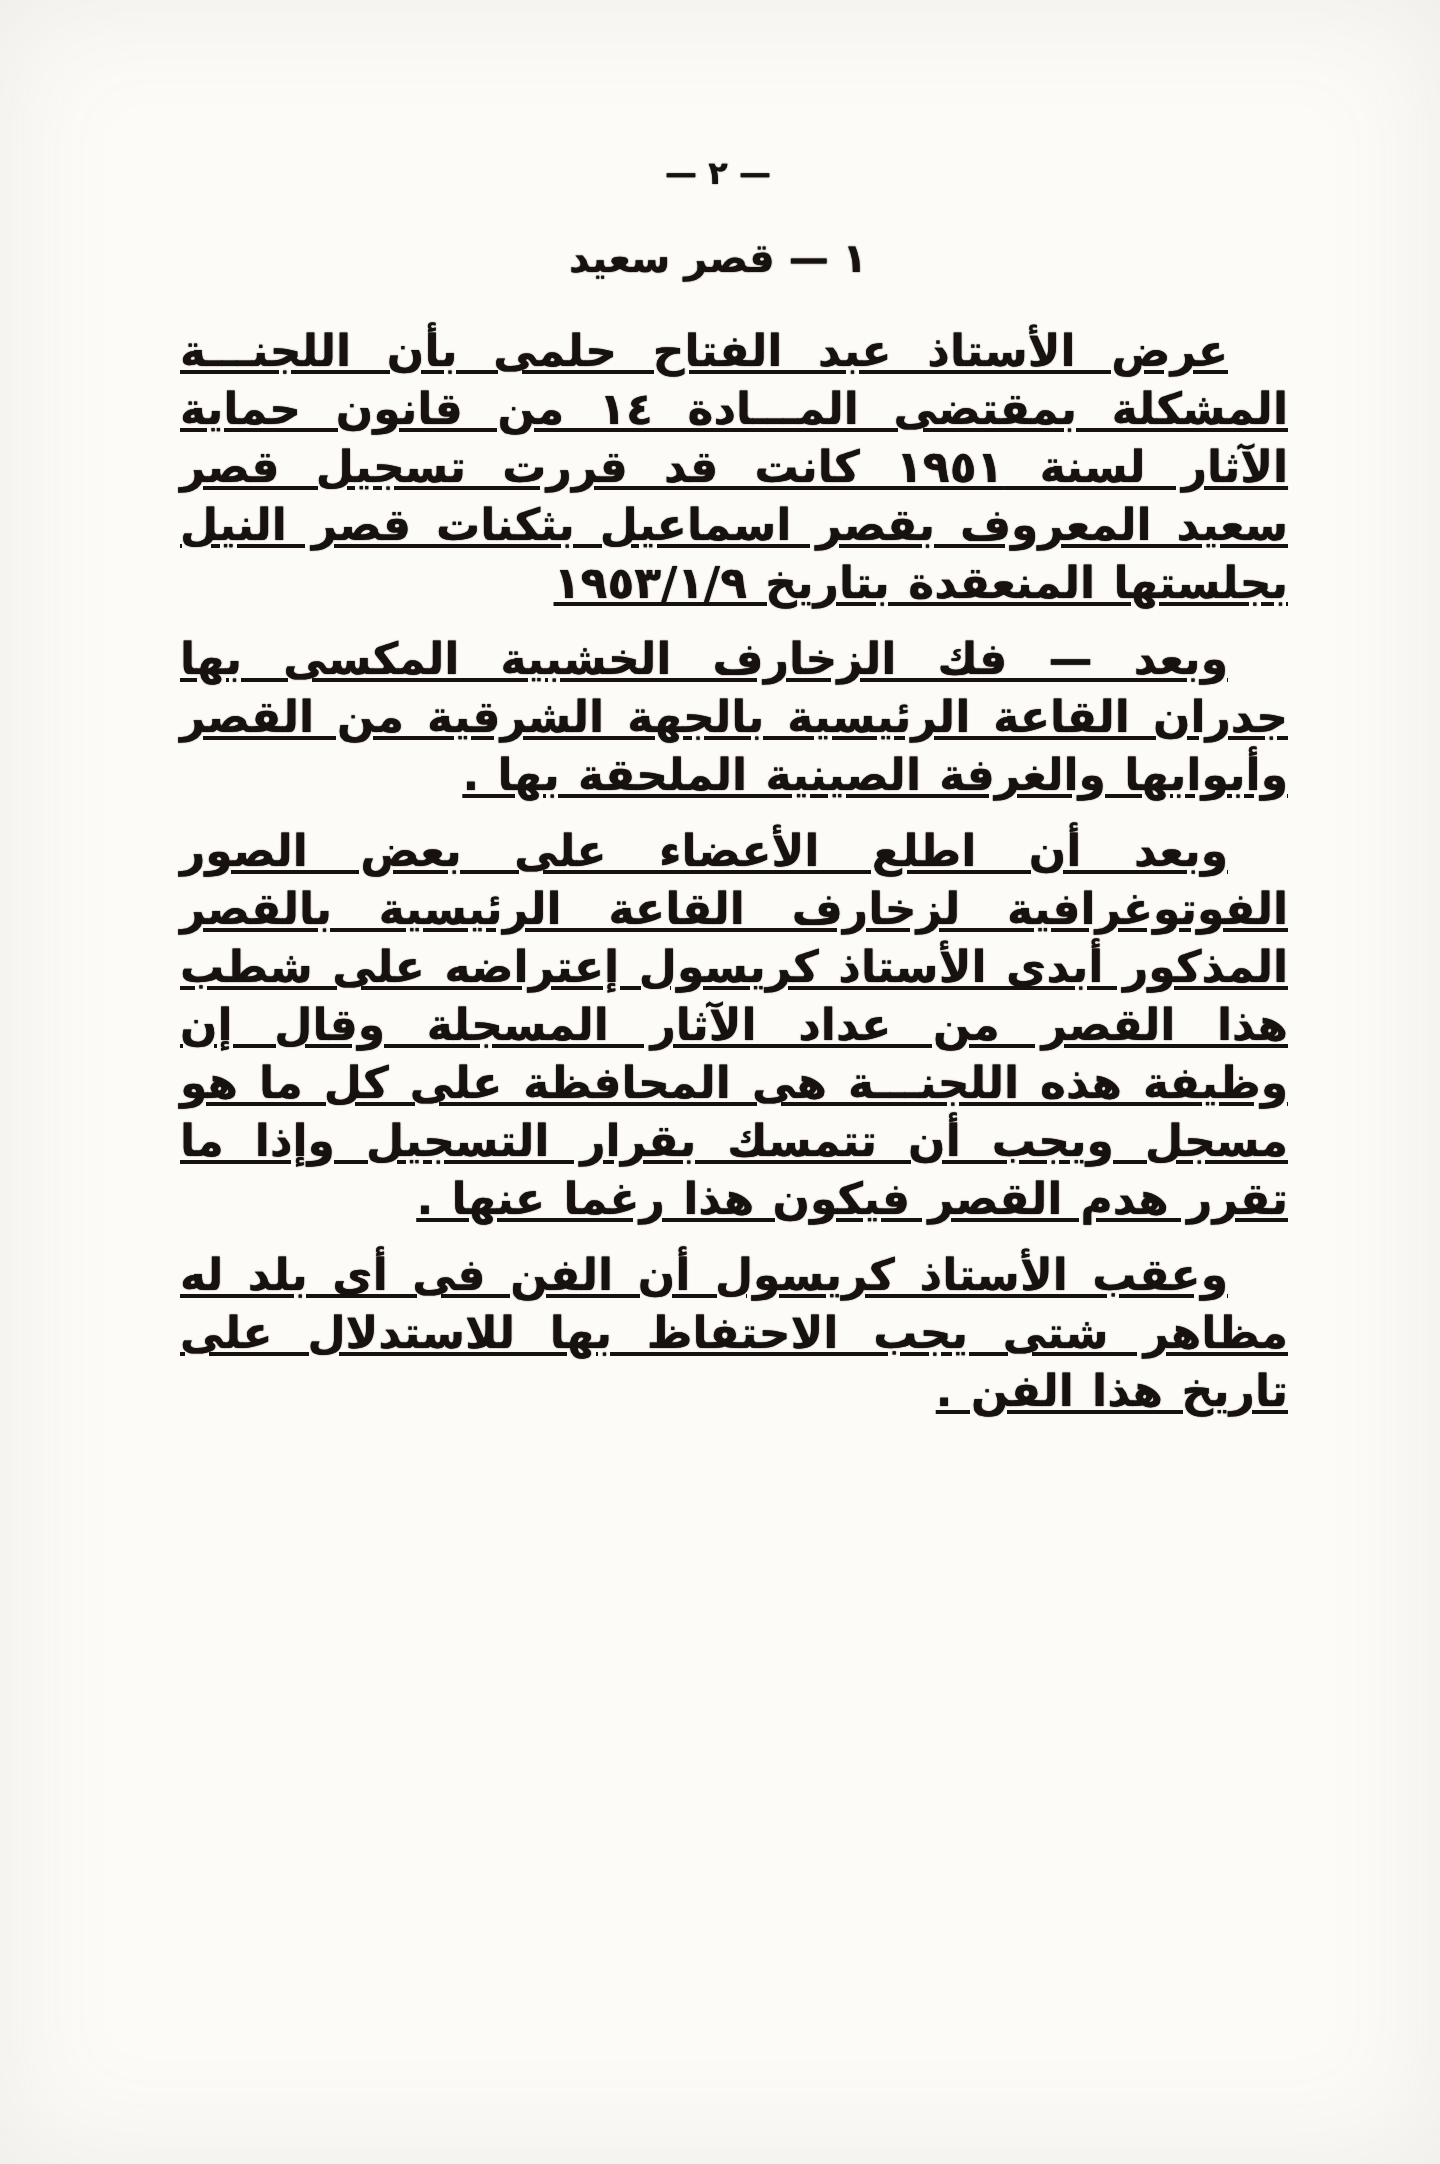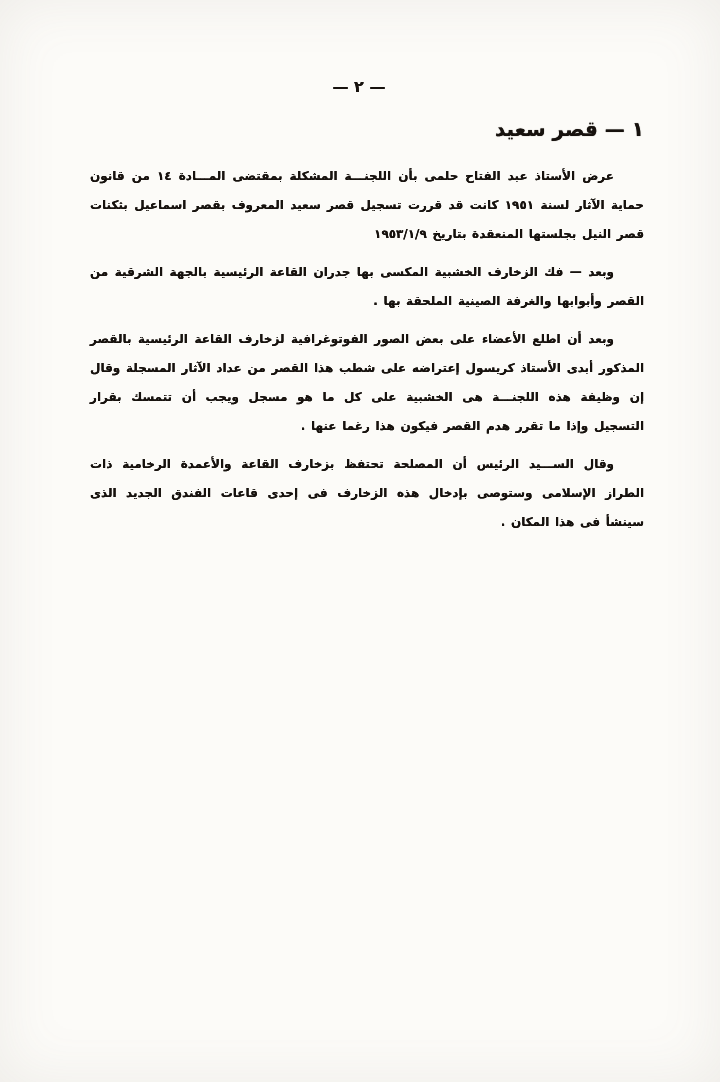--- a/index.html
+++ b/index.html
@@ -24,36 +24,38 @@
     direction: rtl;
     text-align: center;
     font-size: 16px;
     font-weight: 700;
     letter-spacing: 3px;
     line-height: 22px;
     margin: 0 0 18px 0;
     text-shadow: 0 0 0.6px currentColor;
   }
   .heading {
+    text-align: center;
     font-size: 20px;
     font-weight: 700;
     line-height: 26px;
     margin: 0 0 20px 0;
     text-shadow: 0 0 0.7px currentColor;
   }
   .para {
     margin: 0 0 9px 16px;
-    font-size: 12px;
+    font-size: 22px;
     font-weight: 700;
     line-height: 29px;
     text-align: justify;
     text-align-last: right;
     text-indent: 30px;
     word-spacing: 1.5px;
     text-shadow: 0 0 0.6px currentColor;
+    text-decoration: underline;
   }
   
   .page::after {
     content: "";
     position: absolute;
     inset: 0;
     pointer-events: none;
     box-shadow: inset 0 0 60px rgba(120,110,95,0.10);
   }
 </style>
@@ -61,16 +63,16 @@
 <body>
 
 <div class="page">
 
   <div class="page-number">— ٢ —</div>
 
   <h1 class="heading">١ — قصر سعيد</h1>
 
   <p class="para">عرض الأستاذ عبد الفتاح حلمى بأن اللجنـــة المشكلة بمقتضى المـــادة ١٤ من قانون حماية الآثار لسنة ١٩٥١ كانت قد قررت تسجيل قصر سعيد المعروف بقصر اسماعيل بثكنات قصر النيل بجلستها المنعقدة بتاريخ ١٩٥٣/١/٩</p>
   <p class="para">وبعد — فك الزخارف الخشبية المكسى بها جدران القاعة الرئيسية بالجهة الشرقية من القصر وأبوابها والغرفة الصينية الملحقة بها .</p>
-  <p class="para">وبعد أن اطلع الأعضاء على بعض الصور الفوتوغرافية لزخارف القاعة الرئيسية بالقصر المذكور أبدى الأستاذ كريسول إعتراضه على شطب هذا القصر من عداد الآثار المسجلة وقال إن وظيفة هذه اللجنـــة هى الخشبية على كل ما هو مسجل ويجب أن تتمسك بقرار التسجيل وإذا ما تقرر هدم القصر فيكون هذا رغما عنها .</p>
-  <p class="para">وقال الســـيد الرئيس أن المصلحة تحتفظ بزخارف القاعة والأعمدة الرخامية ذات الطراز الإسلامى وستوصى بإدخال هذه الزخارف فى إحدى قاعات الفندق الجديد الذى سينشأ فى هذا المكان .</p>
+  <p class="para">وبعد أن اطلع الأعضاء على بعض الصور الفوتوغرافية لزخارف القاعة الرئيسية بالقصر المذكور أبدى الأستاذ كريسول إعتراضه على شطب هذا القصر من عداد الآثار المسجلة وقال إن وظيفة هذه اللجنـــة هى المحافظة على كل ما هو مسجل ويجب أن تتمسك بقرار التسجيل وإذا ما تقرر هدم القصر فيكون هذا رغما عنها .</p>
+  <p class="para">وعقب الأستاذ كريسول أن الفن فى أى بلد له مظاهر شتى يجب الاحتفاظ بها للاستدلال على تاريخ هذا الفن .</p>
 
 </div>
 
 </body></html>

